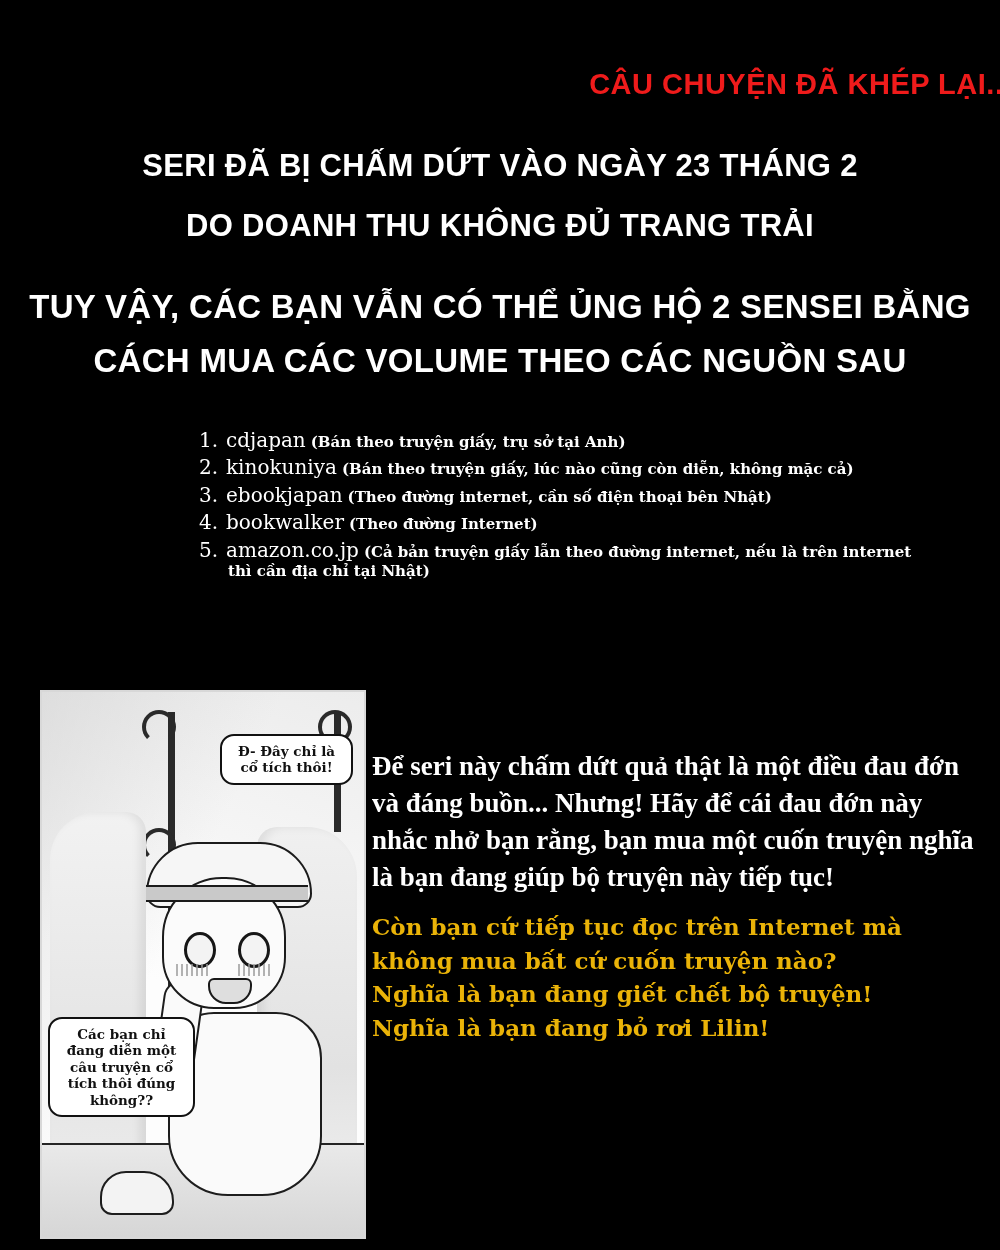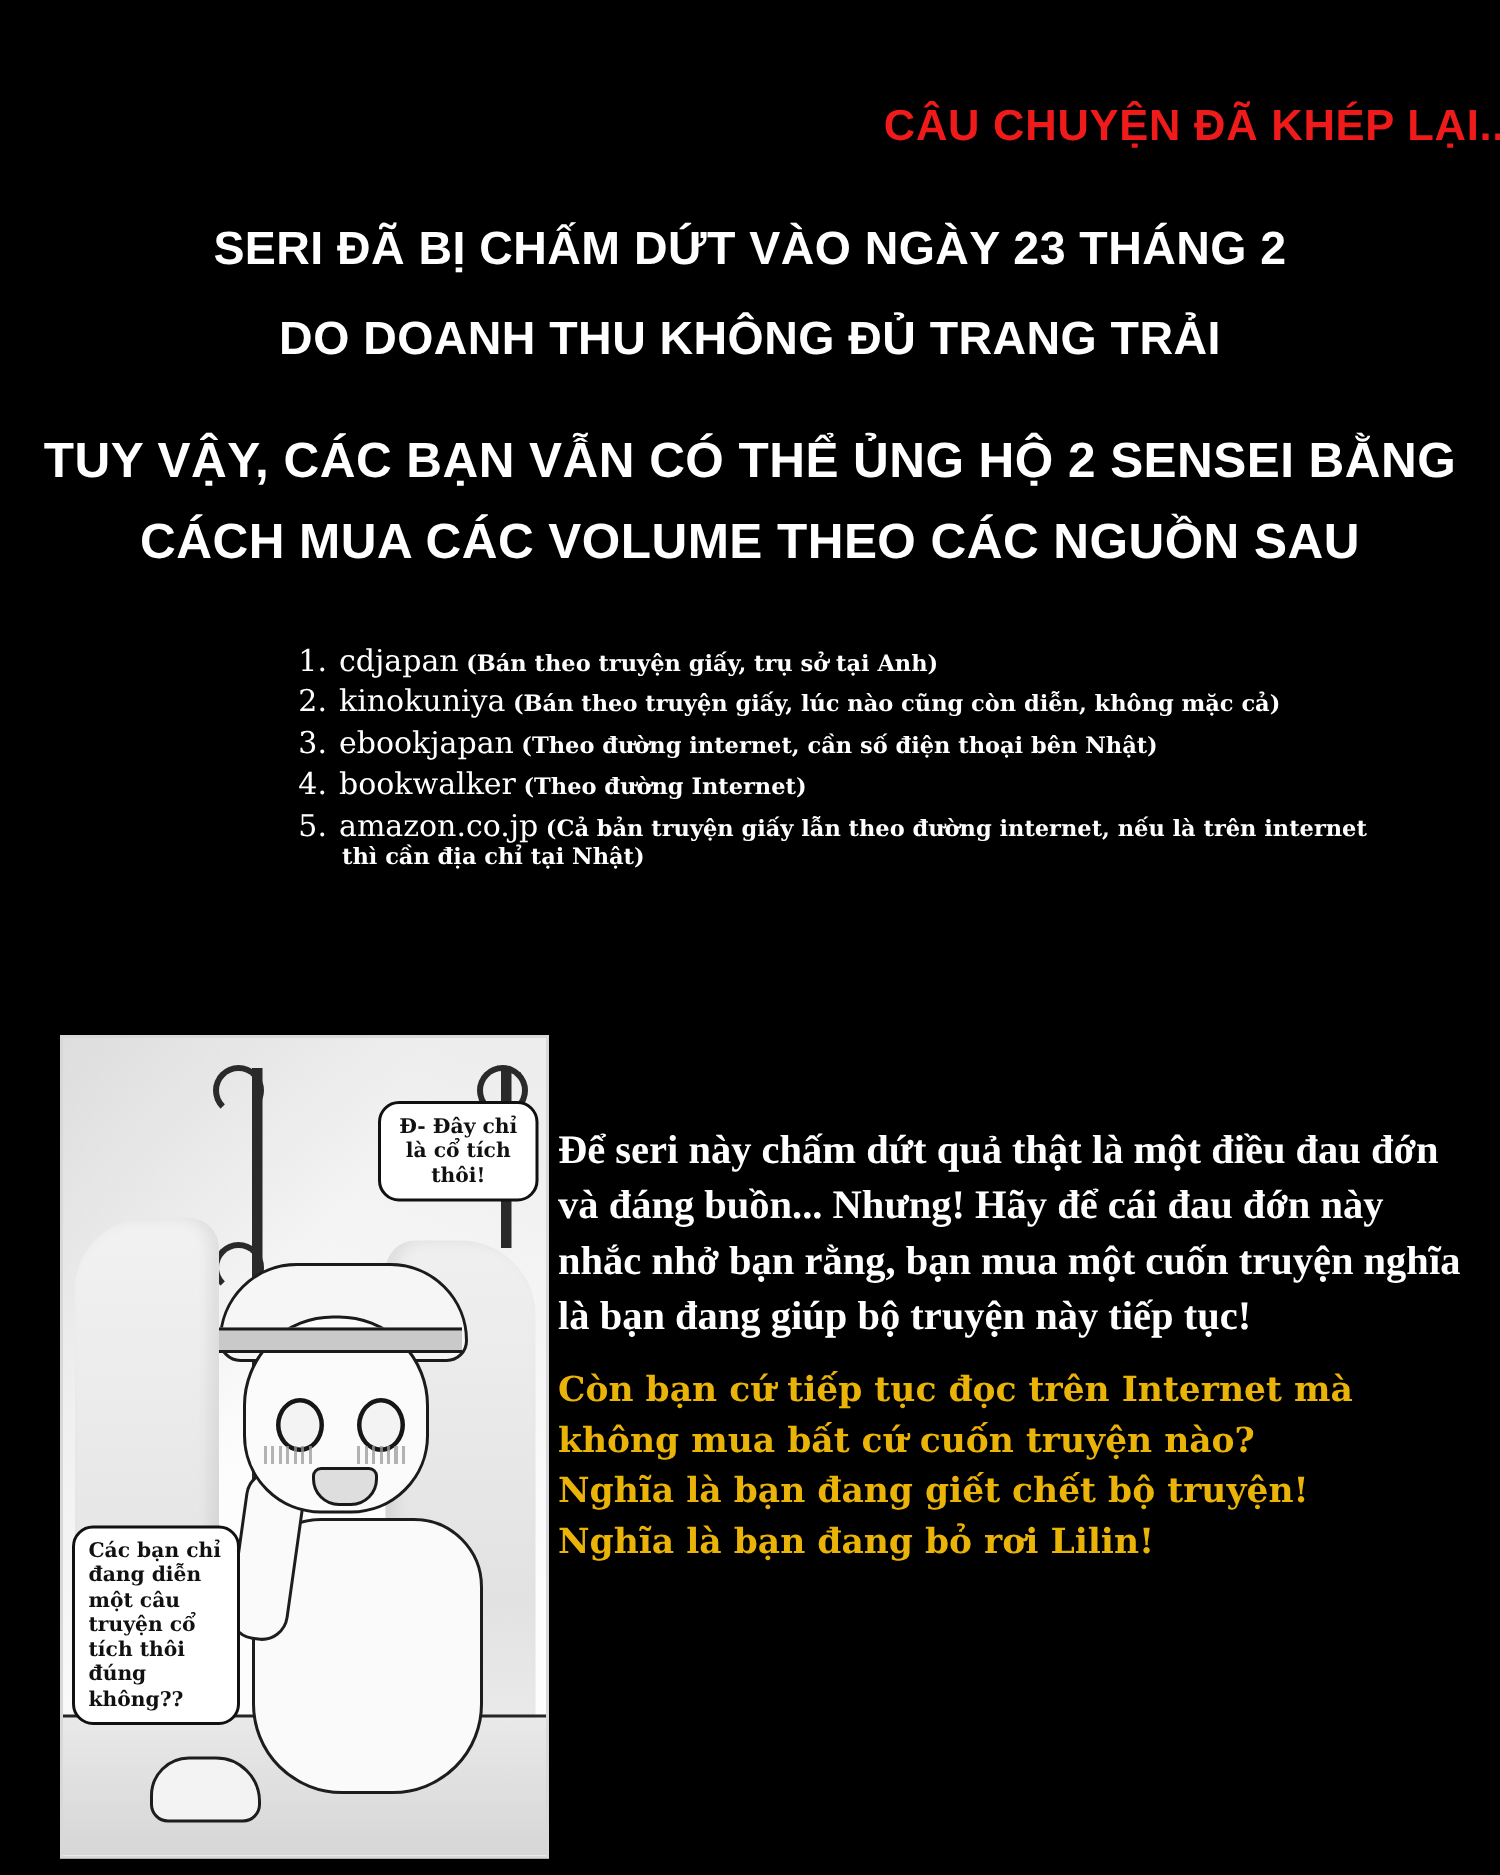--- a/index.html
+++ b/index.html
@@ -249,30 +249,29 @@
     border-radius: 14px;
     color: #111111;
     font-family: "DejaVu Serif", serif;
     font-weight: bold;
     line-height: 1.22;
     padding: 7px 9px;
     box-sizing: border-box;
   }
   .bubble-1 {
     left: 178px; top: 42px;
-    width: 107px;
+    width: 133px;
     font-size: 13.5px;
     text-align: center;
-    margin-left: 32px;
   }
   .bubble-2 {
     left: 6px; top: 325px;
-    width: 112px;
+    width: 147px;
     font-size: 13.5px;
-    text-align: left;
+    text-align: center;
   }
 
   
   .right-text {
     position: absolute;
     left: 372px;
     top: 748px;
     width: 608px;
   }
   .para-white {

